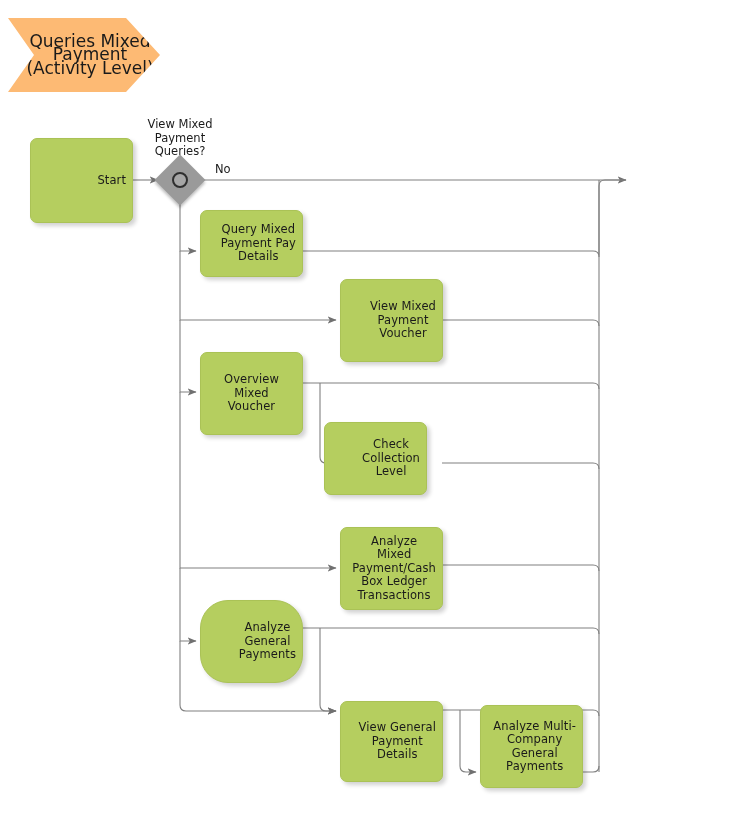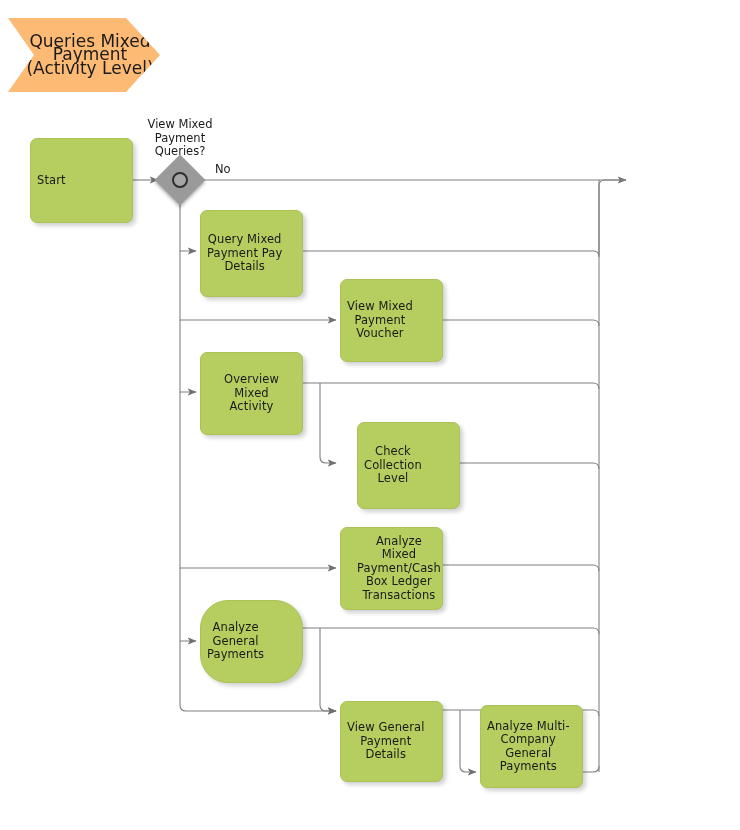--- a/index.html
+++ b/index.html
@@ -7,21 +7,21 @@
     width:740px;height:830px;background:#ffffff;
     font-family:"DejaVu Sans","Liberation Sans",sans-serif;
     position:relative;overflow:hidden;
   }
   #canvas{position:absolute;left:0;top:0;width:740px;height:830px;}
   svg.edges{position:absolute;left:0;top:0;width:740px;height:830px;pointer-events:none;}
 
   .node{
     position:absolute;
     box-sizing:border-box;
-    display:flex;align-items:center;justify-content:flex-start;
+    display:flex;align-items:center;justify-content:flex-end;
     text-align:center;
     color:#1a1a1a;
     font-size:11.5px;
     line-height:13.5px;
     letter-spacing:0.1px;
   }
   .task{
     background:#b5ce5f;
     border:1px solid #aac256;
     border-radius:7px;
@@ -129,38 +129,38 @@
   <div class="decision-caption">View Mixed
 Payment
 Queries?</div>
   <div class="decision">
     <div class="dia"></div>
     <div class="ring"></div>
   </div>
   <div class="edge-label" style="left:199px;top:163px;margin-left:16px;">No</div>
 
 
-  <div class="node task" style="left:200px;top:210px;width:103px;height:87px;">
+  <div class="node task" style="left:200px;top:210px;width:103px;height:67px;">
     <span class="node-label">Query Mixed
 Payment Pay
 Details</span>
   </div>
 
   <div class="node task" style="left:340px;top:279px;width:103px;height:83px;">
     <span class="node-label">View Mixed
 Payment
 Voucher</span>
   </div>
 
   <div class="node task" style="left:200px;top:352px;width:103px;height:83px;">
     <span class="node-label">Overview Mixed
-Activity</span>
+Voucher</span>
   </div>
 
-  <div class="node task" style="left:357px;top:422px;width:103px;height:87px;">
+  <div class="node task" style="left:324px;top:422px;width:103px;height:73px;">
     <span class="node-label">Check
 Collection
 Level</span>
   </div>
 
   <div class="node task" style="left:340px;top:527px;width:103px;height:83px;padding-left:16px;">
     <span class="node-label">Analyze Mixed
 Payment/Cash
 Box Ledger
 Transactions</span>

